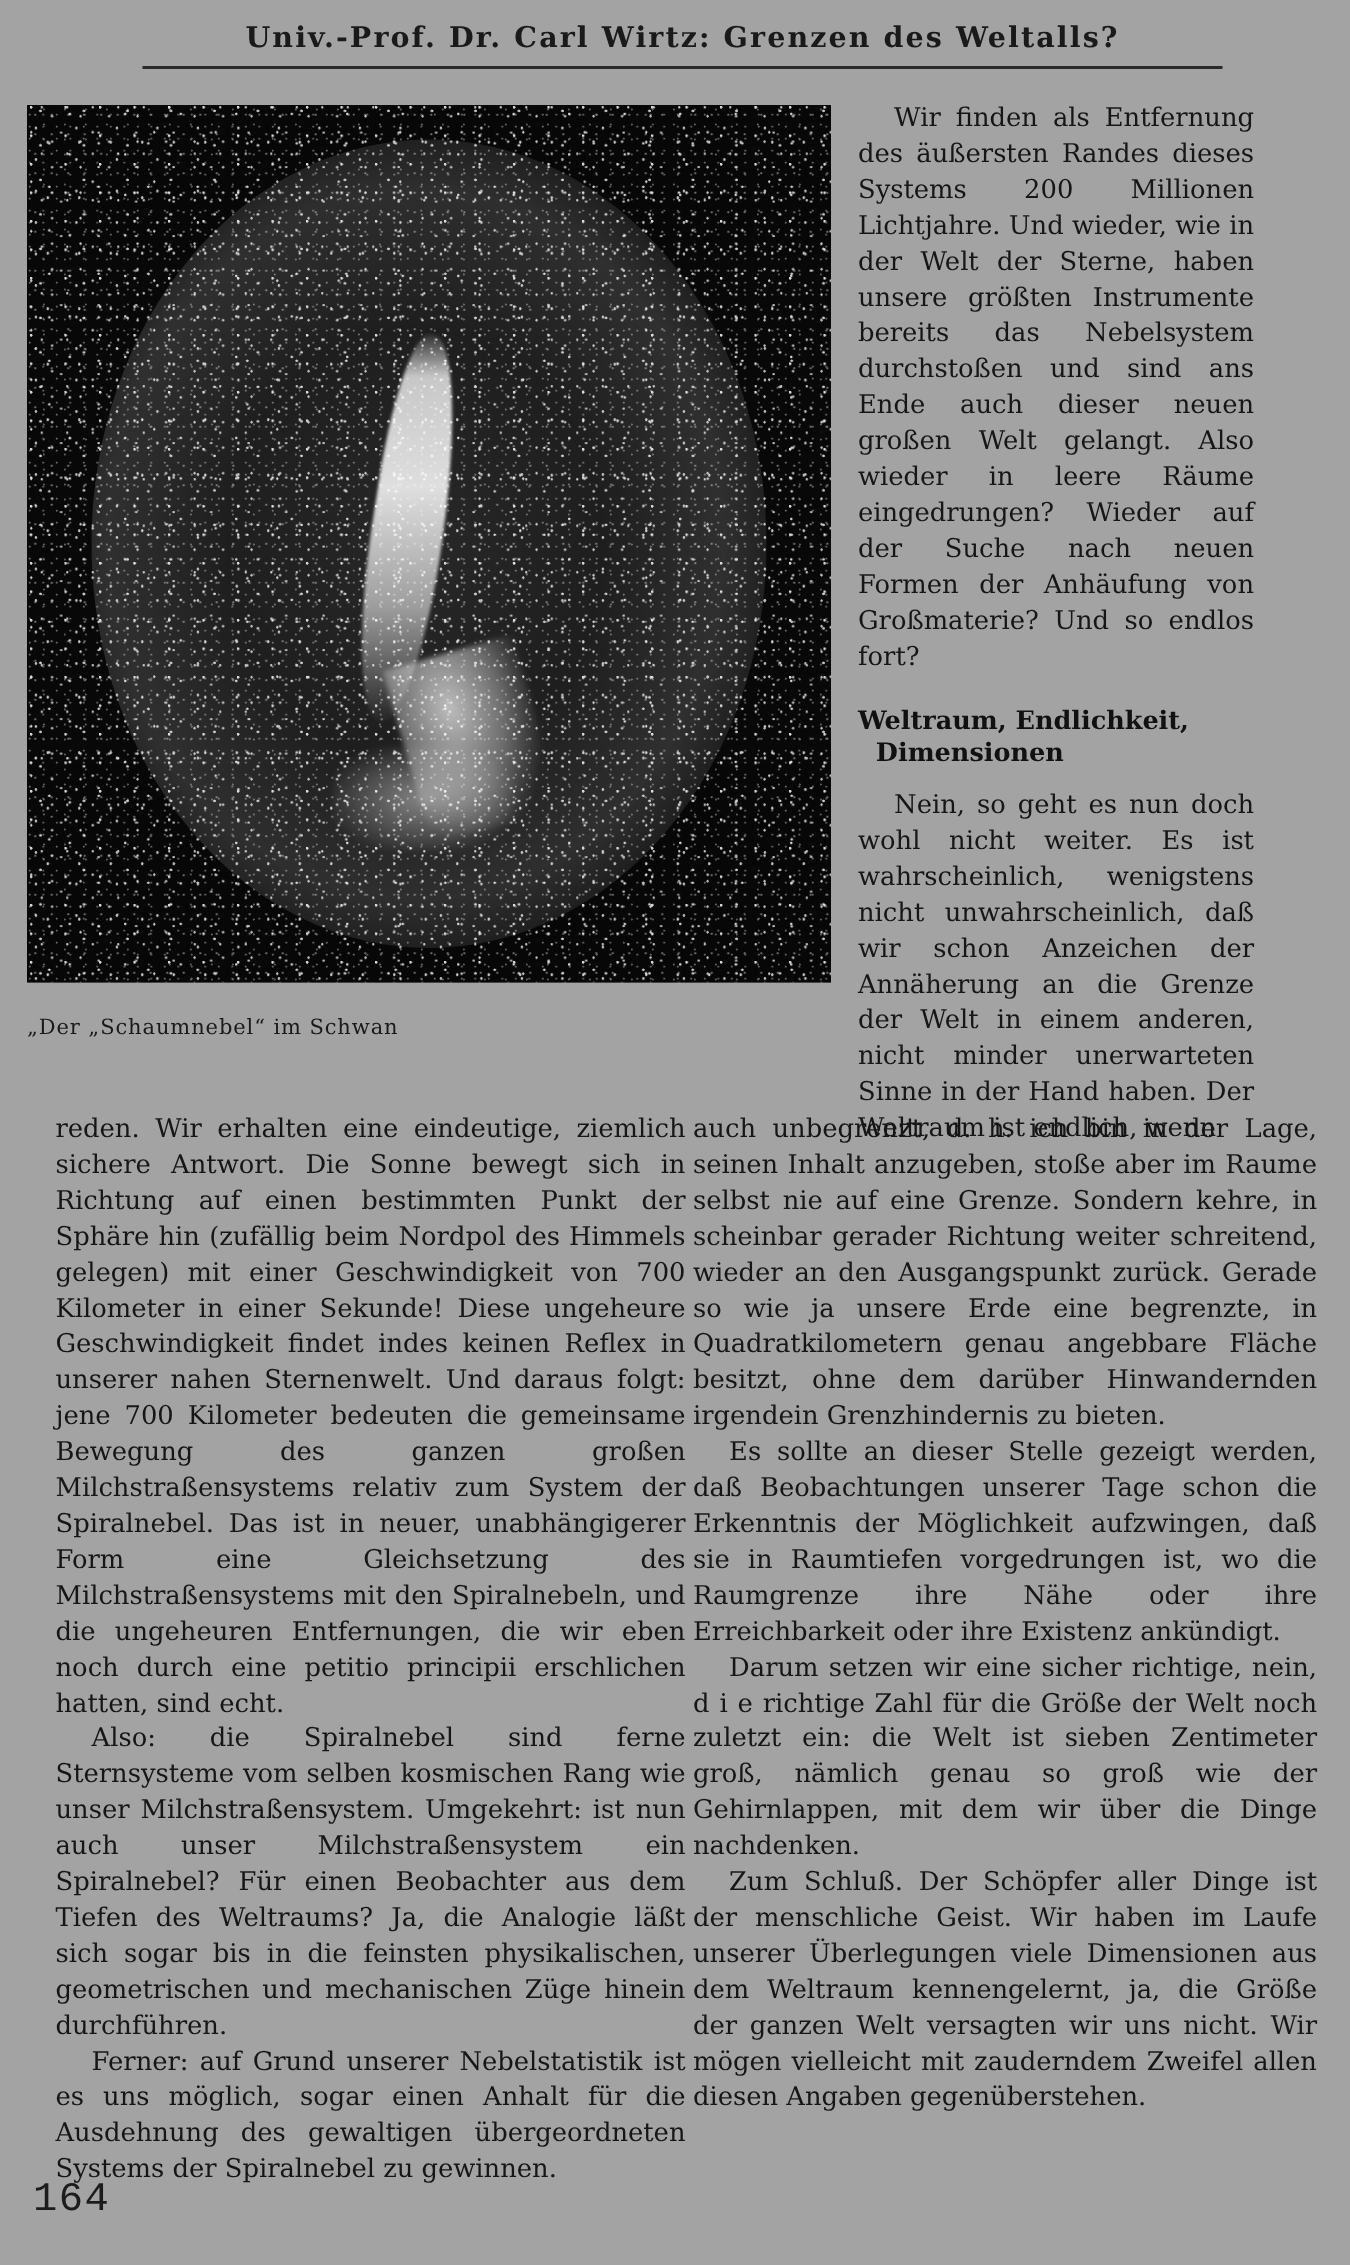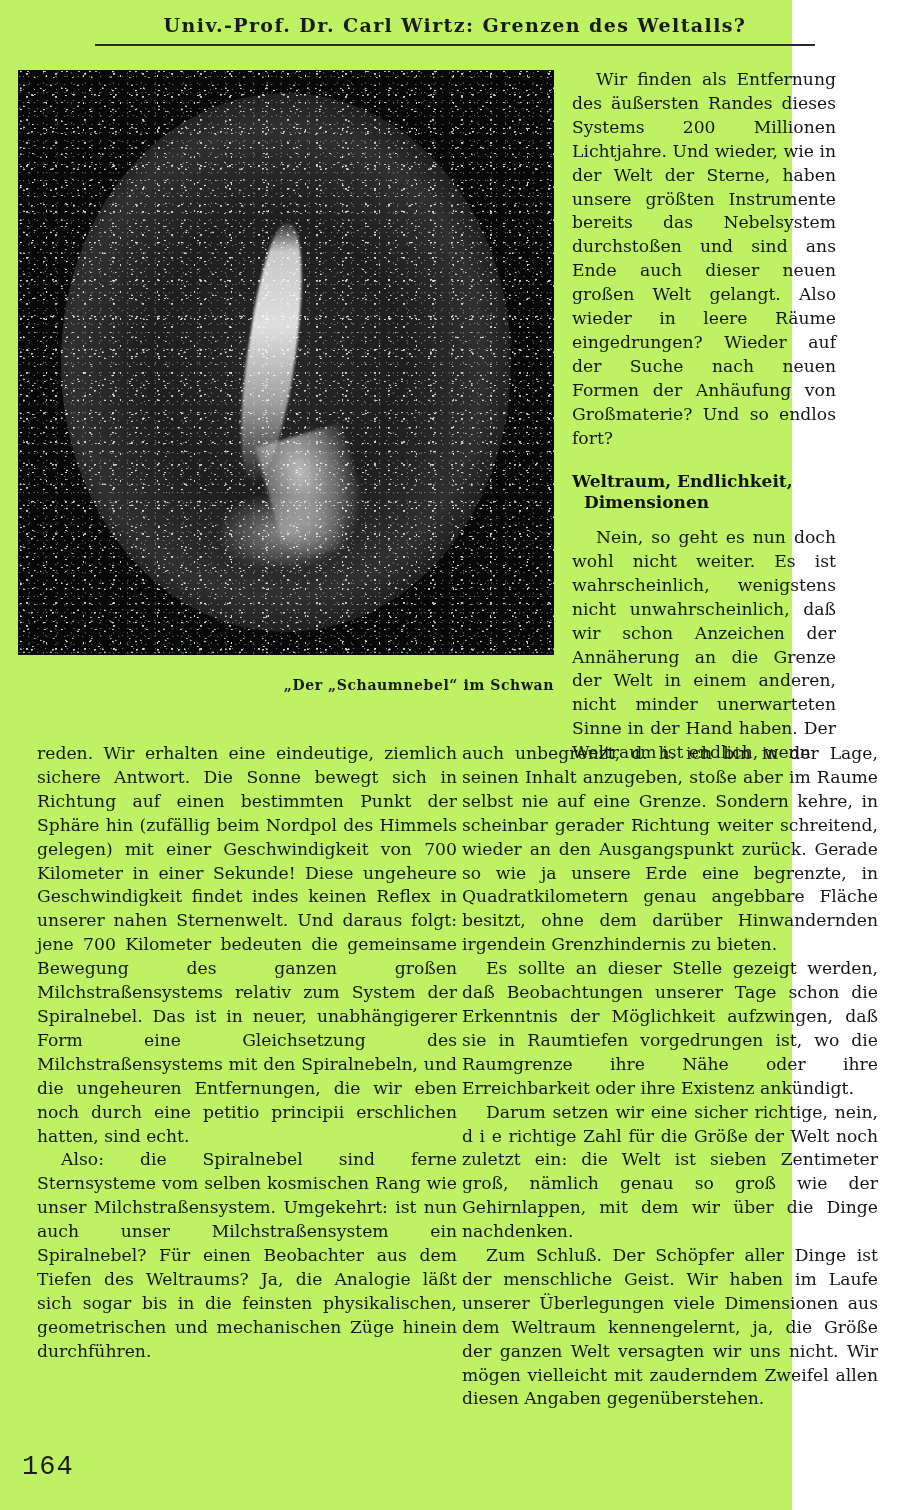--- a/index.html
+++ b/index.html
@@ -12,23 +12,23 @@
     height: 1510px;
     position: relative;
     font-family: "DejaVu Serif", serif;
     color: #111111;
     overflow: hidden;
   }
 
   .page {
     position: absolute;
     left: 0; top: 0;
-    width: 792px;
+    width: 900px;
     height: 1510px;
-    background: #bef264;
+    background: #a3a3a3;
   }
 
   
   .running-head {
     position: absolute;
     left: 60px;
     top: 14px;
     width: 790px;
     text-align: center;
     font-family: "DejaVu Serif", serif;
@@ -142,23 +142,23 @@
     width: 120px;
     height: 70px;
     background: radial-gradient(ellipse at 50% 50%,
       rgba(255,255,255,0.45) 0%,
       rgba(255,255,255,0.18) 50%,
       rgba(255,255,255,0.0) 80%);
     filter: blur(2px);
   }
   .figure-caption {
     width: 536px;
-    text-align: right;
-    font-family: "DejaVu Serif", serif;
-    font-weight: bold;
+    text-align: left;
+    font-family: "DejaVu Serif", serif;
+    font-weight: normal;
     font-size: 14px;
     letter-spacing: 0.6px;
     color: #1a1a1a;
     margin-top: 22px;
   }
 
   
   .col {
     position: absolute;
     font-family: "DejaVu Serif", serif;
@@ -244,20 +244,21 @@
       <span>Weltraum, Endlichkeit,</span>
       <span class="l2">Dimensionen</span>
     </div>
 
     <p class="indent">Nein, so geht es nun doch wohl nicht weiter. Es ist wahrscheinlich, wenigstens nicht unwahrscheinlich, daß wir schon Anzeichen der Annäherung an die Grenze der Welt in einem anderen, nicht minder unerwarteten Sinne in der Hand haben. Der Weltraum ist endlich, wenn</p>
   </div>
 
   <div class="col col-left-bottom">
     <p>reden. Wir erhalten eine eindeutige, ziemlich sichere Antwort. Die Sonne bewegt sich in Richtung auf einen bestimmten Punkt der Sphäre hin (zufällig beim Nordpol des Himmels gelegen) mit einer Geschwindigkeit von 700 Kilometer in einer Sekunde! Diese ungeheure Geschwindigkeit findet indes keinen Reflex in unserer nahen Sternenwelt. Und daraus folgt: jene 700 Kilometer bedeuten die gemeinsame Bewegung des ganzen großen Milchstraßensystems relativ zum System der Spiralnebel. Das ist in neuer, unabhängigerer Form eine Gleichsetzung des Milchstraßensystems mit den Spiralnebeln, und die ungeheuren Entfernungen, die wir eben noch durch eine petitio principii erschlichen hatten, sind echt.</p>
     <p class="indent">Also: die Spiralnebel sind ferne Sternsysteme vom selben kosmischen Rang wie unser Milchstraßensystem. Umgekehrt: ist nun auch unser Milchstraßensystem ein Spiralnebel? Für einen Beobachter aus dem Tiefen des Weltraums? Ja, die Analogie läßt sich sogar bis in die feinsten physikalischen, geometrischen und mechanischen Züge hinein durchführen.</p>
+    <p class="indent">Ferner: auf Grund unserer Nebelstatistik ist es uns möglich, sogar einen Anhalt für die Ausdehnung des gewaltigen übergeordneten Systems der Spiralnebel zu gewinnen.</p>
   </div>
 
   <div class="col col-right-bottom">
     <p>auch unbegrenzt, d. h. ich bin in der Lage, seinen Inhalt anzugeben, stoße aber im Raume selbst nie auf eine Grenze. Sondern kehre, in scheinbar gerader Richtung weiter schreitend, wieder an den Ausgangspunkt zurück. Gerade so wie ja unsere Erde eine begrenzte, in Quadratkilometern genau angebbare Fläche besitzt, ohne dem darüber Hinwandernden irgendein Grenzhindernis zu bieten.</p>
     <p class="indent">Es sollte an dieser Stelle gezeigt werden, daß Beobachtungen unserer Tage schon die Erkenntnis der Möglichkeit aufzwingen, daß sie in Raumtiefen vorgedrungen ist, wo die Raumgrenze ihre Nähe oder ihre Erreichbarkeit oder ihre Existenz ankündigt.</p>
     <p class="indent">Darum setzen wir eine sicher richtige, nein, d i e richtige Zahl für die Größe der Welt noch zuletzt ein: die Welt ist sieben Zentimeter groß, nämlich genau so groß wie der Gehirnlappen, mit dem wir über die Dinge nachdenken.</p>
     <p class="indent">Zum Schluß. Der Schöpfer aller Dinge ist der menschliche Geist. Wir haben im Laufe unserer Überlegungen viele Dimensionen aus dem Weltraum kennengelernt, ja, die Größe der ganzen Welt versagten wir uns nicht. Wir mögen vielleicht mit zauderndem Zweifel allen diesen Angaben gegenüberstehen.</p>
   </div>
 
   <div class="folio">164</div>

